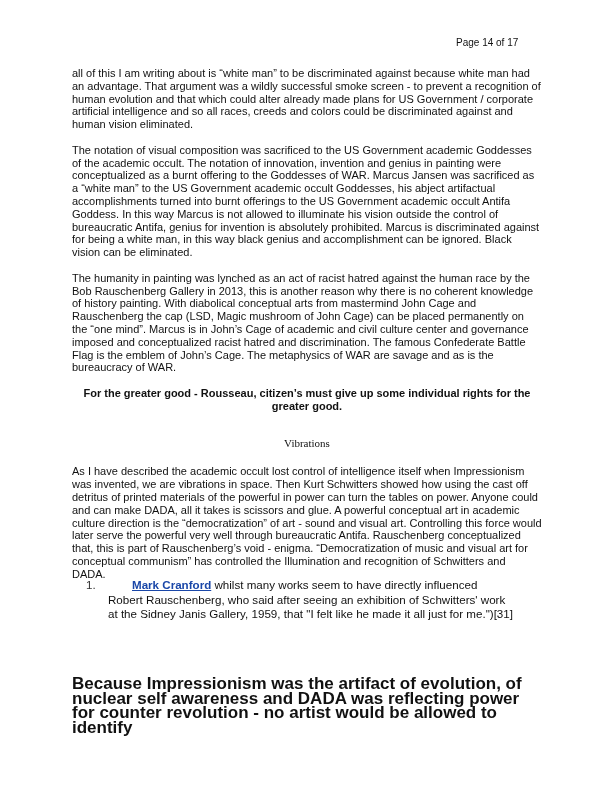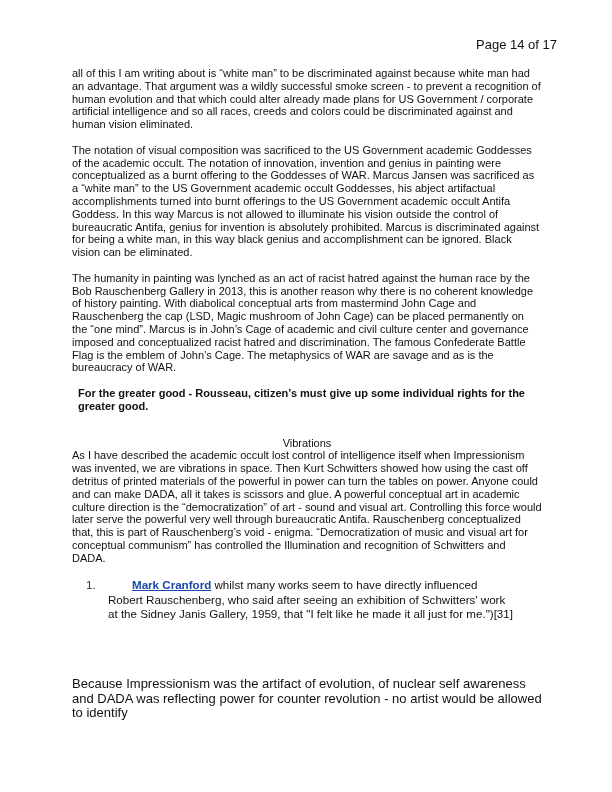--- a/index.html
+++ b/index.html
@@ -1,31 +1,31 @@
 <!DOCTYPE html>
 <html><head>
 <meta charset="utf-8">
 <style>
   html, body { margin: 0; padding: 0; background: #ffffff; }
   body { width: 612px; height: 792px; position: relative; overflow: hidden;
          font-family: "Liberation Sans", sans-serif; color: #111111; }
-  .page-num { position: absolute; top: 37px; left: 476px; font-size: 13px; color: #111; }
+  .page-num { position: absolute; top: 37px; left: 456px; font-size: 10px; color: #111; }
   .content { position: absolute; left: 72px; top: 67px; width: 470px;
              font-size: 11px; line-height: 12.8px; }
   p { margin: 0 0 12.8px 0; }
-  .quote { font-weight: bold; margin-top: 0; padding: 0 6px; }
-  .heading { text-align: center; margin-top: 24px; margin-bottom: 0; }
+  .quote { font-weight: bold; text-align: center; margin-top: 0; padding: 0 6px; }
+  .heading { text-align: center; margin-top: 24px; margin-bottom: 16px; font-family: Liberation Serif, serif; }
   .list { position: absolute; left: 86px; top: 578px; width: 440px;
           font-size: 11.6px; line-height: 14.5px; }
   .list-item { display: flex; }
   .list-num { width: 22px; flex: none; color: #333; }
   .list-text { width: 405px; }
   .link { color: #1a47a8; font-weight: bold; text-decoration: underline; padding-left: 24px; }
   .closing { position: absolute; left: 72px; top: 677px; width: 470px;
-             font-size: 13px; line-height: 14.5px; }
+             font-size: 17px; line-height: 14.5px; font-weight: bold; }
 </style>
 </head>
 <body>
 
 <div class="page-num">Page 14 of 17</div>
 
 <div class="content">
   <p>all of this I am writing about is “white man” to be discriminated against because white man had an advantage. That argument was a wildly successful smoke screen - to prevent a recognition of human evolution and that which could alter already made plans for US Government / corporate artificial intelligence and so all races, creeds and colors could be discriminated against and human vision eliminated.</p>
   <p>The notation of visual composition was sacrificed to the US Government academic Goddesses of the academic occult. The notation of innovation, invention and genius in painting were conceptualized as  a burnt offering to the Goddesses of WAR. Marcus Jansen was sacrificed as a “white man” to the US Government academic occult Goddesses, his abject artifactual accomplishments turned into burnt offerings to the US Government academic occult Antifa Goddess. In this way Marcus is not allowed to illuminate his vision outside the control of bureaucratic Antifa, genius for invention is absolutely prohibited. Marcus is discriminated against for being a white man, in this way black genius and accomplishment can be ignored. Black vision can be eliminated.</p>
   <p>The humanity in painting was lynched as an act of racist hatred against the human race by the Bob Rauschenberg Gallery in 2013, this is another reason why there is no coherent knowledge of history painting.  With diabolical conceptual arts from mastermind John Cage and Rauschenberg the cap (LSD, Magic mushroom of John Cage)  can be placed permanently on the “one mind”. Marcus is in John’s Cage of academic and civil culture center and governance imposed and conceptualized racist hatred and discrimination. The famous Confederate Battle Flag is the emblem of John’s Cage. The metaphysics of WAR are savage and as is the bureaucracy of WAR.</p>

